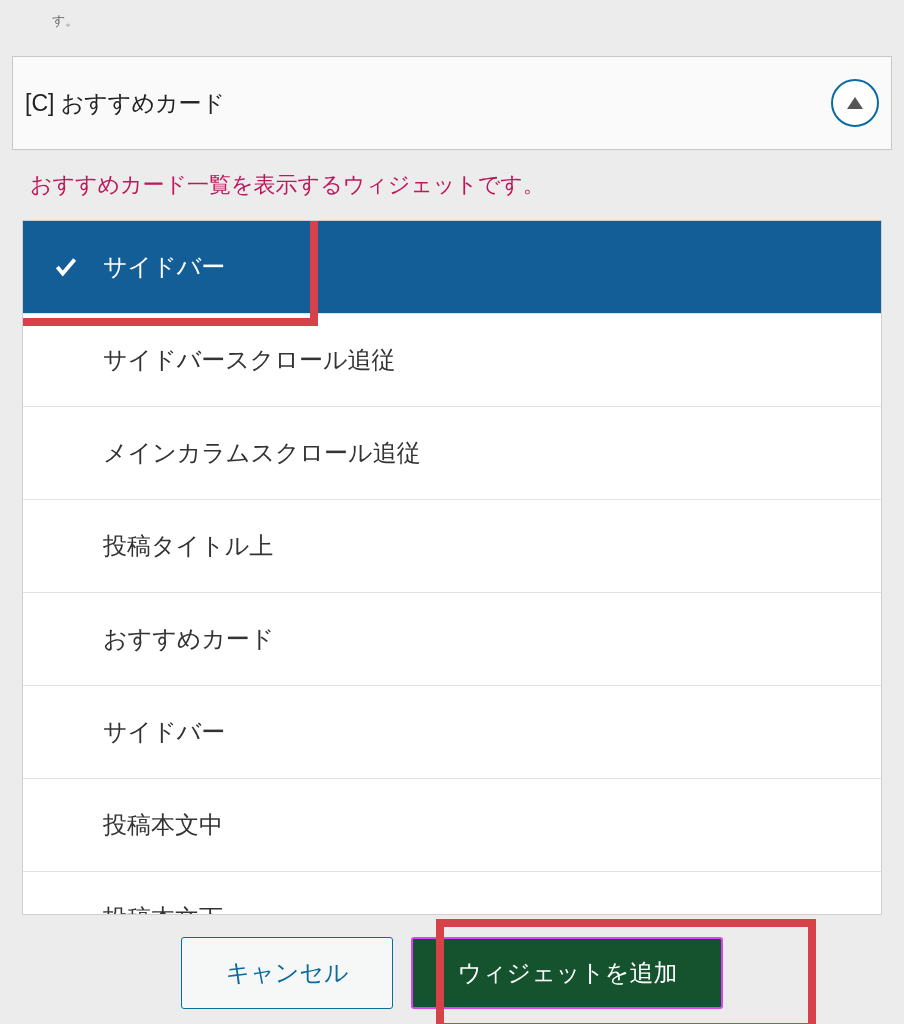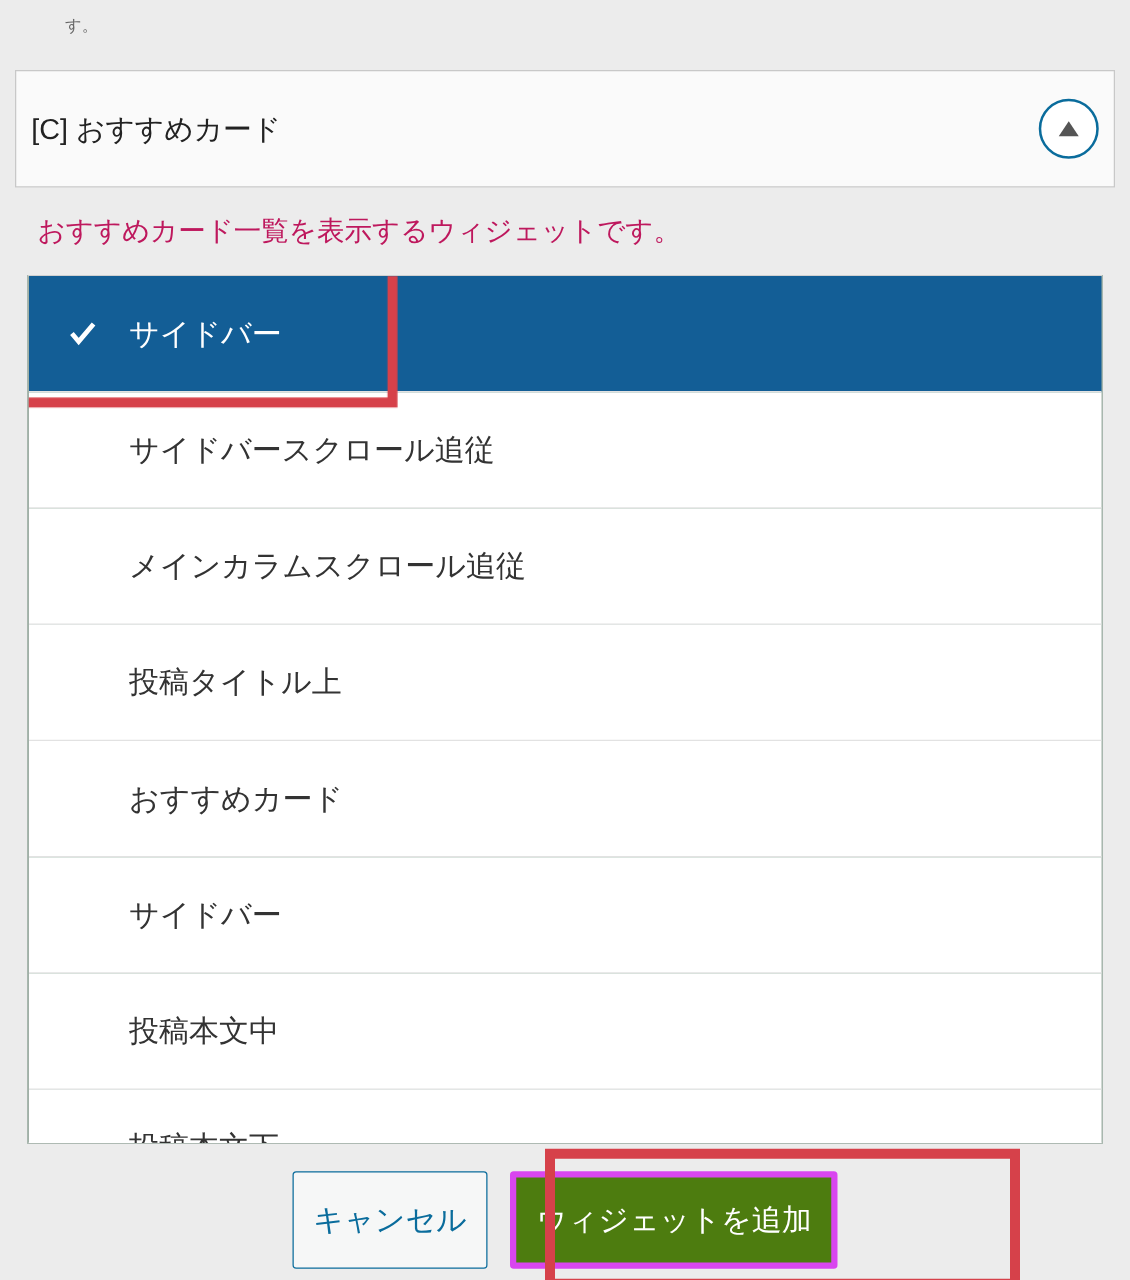--- a/index.html
+++ b/index.html
@@ -100,34 +100,34 @@
       z-index: 5;
     }
     .button-row {
       display: flex;
       justify-content: center;
       gap: 18px;
       padding: 22px 0;
       position: relative;
     }
     .btn {
-      padding: 18px 16px;
+      padding: 18px 44px;
       font-size: 24px;
       border-radius: 3px;
       cursor: pointer;
     }
     .btn-cancel {
       background: #f6f7f7;
       color: #0a6c9c;
       border: 1px solid #0a6c9c;
     }
     .btn-primary {
-      background: #4d7c0f;
+      background: #14532d;
       color: #fff;
-      border: 5px solid #d946ef;
+      border: 2px solid #d946ef;
     }
     .highlight-primary {
       position: absolute;
       border: 8px solid #d6414a;
       top: 4px;
       left: 50%;
       transform: translateX(-16px);
       width: 380px;
       height: 112px;
       pointer-events: none;

